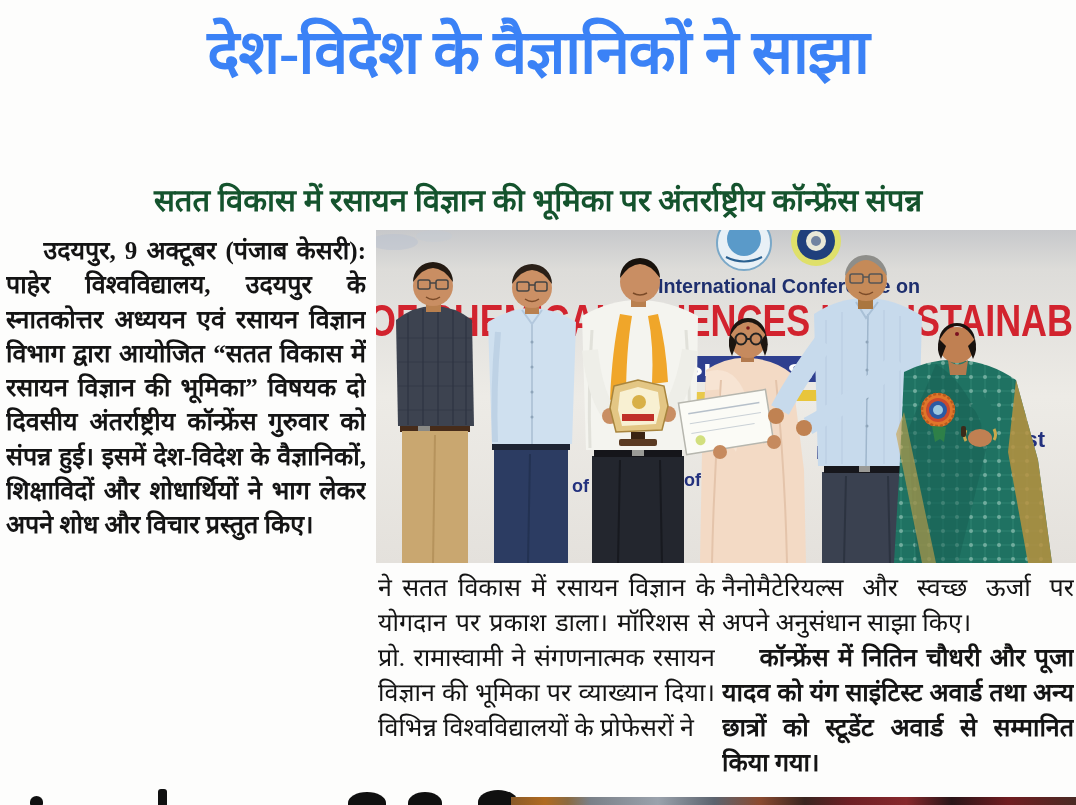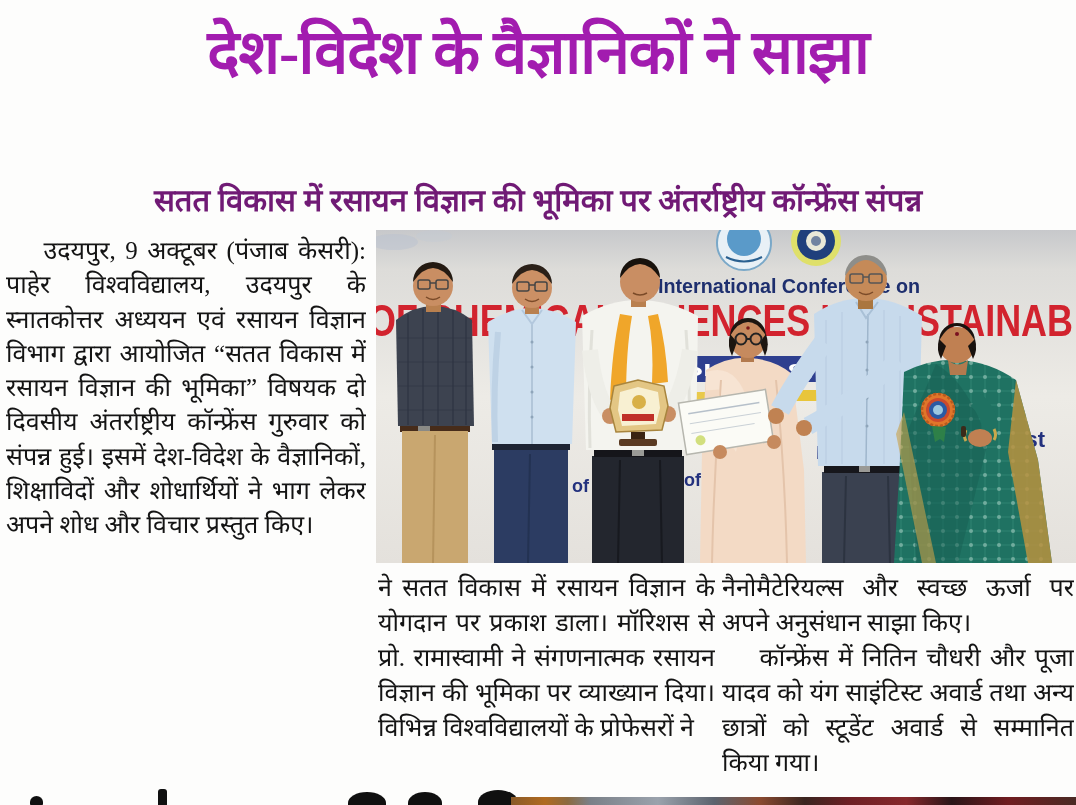--- a/index.html
+++ b/index.html
@@ -2,32 +2,32 @@
 <html><head>
 <meta charset="utf-8">
 <style>
   html,body{margin:0;padding:0;background:#ffffff;}
   .page{
     position:relative;width:1076px;height:805px;background:#fdfdfc;
     overflow:hidden;font-family:"Liberation Serif","DejaVu Serif",serif;color:#141414;
   }
   .headline{
     position:absolute;left:0;top:14px;width:1076px;text-align:center;
-    font-weight:800;font-size:61px;line-height:77px;color:#a21caf;
+    font-weight:800;font-size:61px;line-height:77px;color:#3b82f6;
     letter-spacing:-1px;
   }
   .subheadline{
     position:absolute;left:0;top:178px;width:1076px;text-align:center;
-    font-weight:700;font-size:31px;color:#701a75;white-space:nowrap;
+    font-weight:700;font-size:31px;color:#14532d;white-space:nowrap;
   }
   .col{
     position:absolute;text-align:justify;overflow:hidden;
   }
   .col p{margin:0;padding:0;}
-  .col p.ind{text-indent:1.5em;}
+  .col p.ind{text-indent:1.5em;font-weight:bold;}
   .col-left{left:6px;top:234px;width:360px;height:549px;font-size:25px;line-height:34.3px;}
   .col-mid{left:378px;top:570px;width:337px;height:212px;font-size:25px;line-height:35px;}
   .col-right{left:722px;top:570px;width:352px;height:212px;font-size:25px;line-height:35px;}
   .photo-wrap{position:absolute;left:376px;top:230px;width:700px;height:333px;}
   .next-headline-strip{position:absolute;left:0;top:786px;width:540px;height:19px;overflow:hidden;}
   .blob{position:absolute;background:#101010;border-radius:50% 50% 40% 40%;}
   .bottom-photo-strip{
     position:absolute;left:511px;top:797px;width:565px;height:8px;
     background:linear-gradient(90deg,
       #8a5a28 0%, #b06a20 6%, #8b6a40 10%, #7a8088 14%, #9aa2ac 26%,

